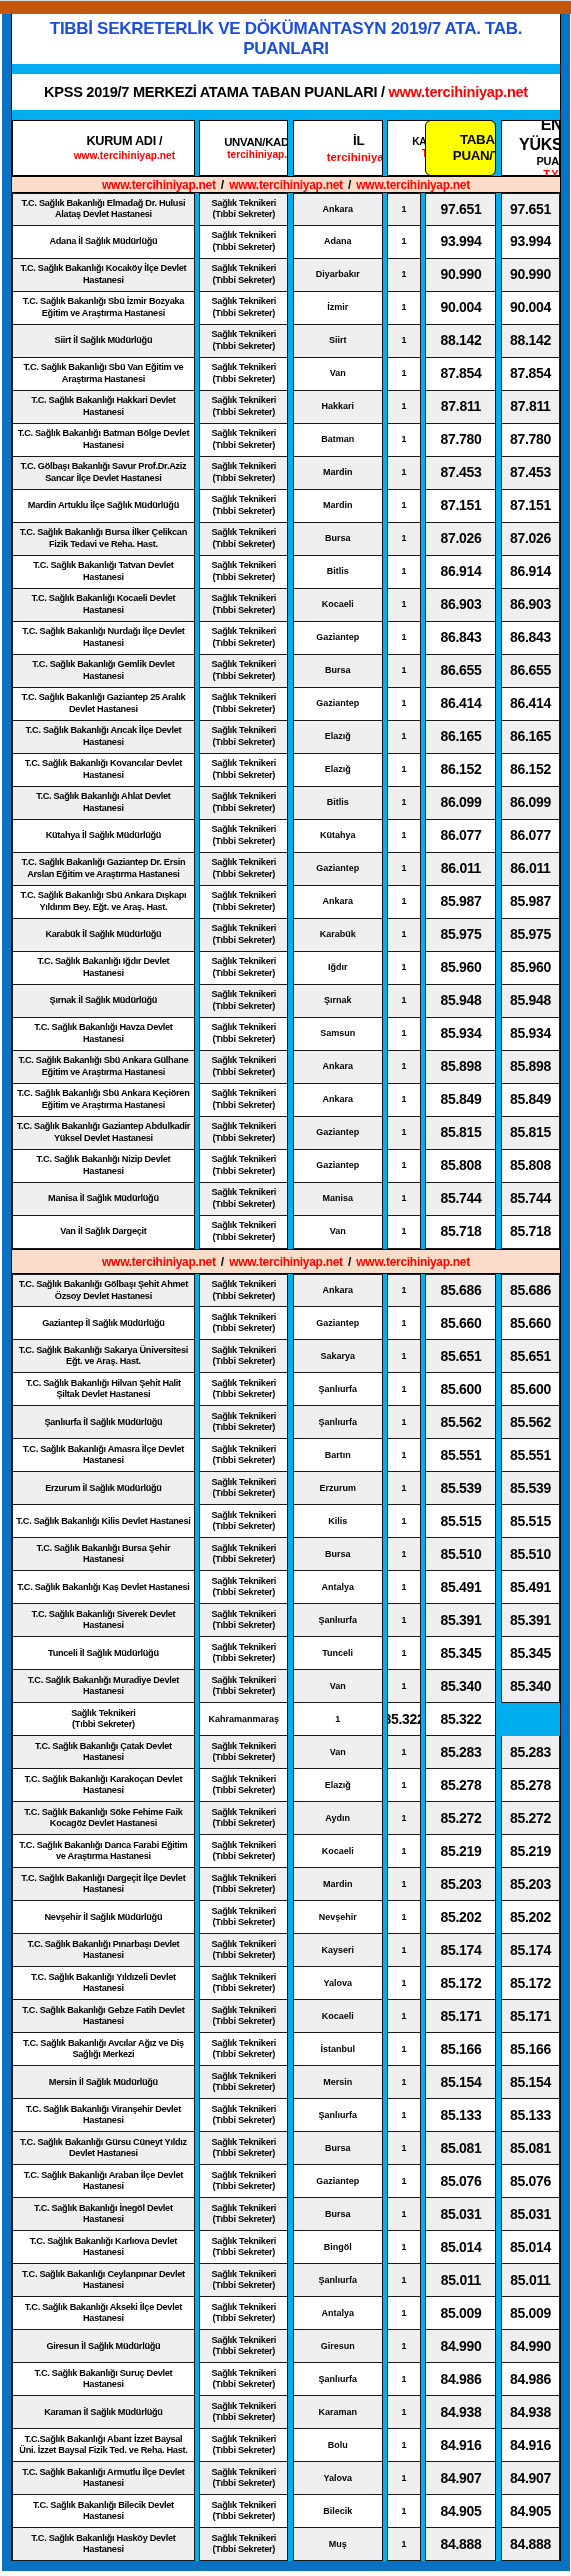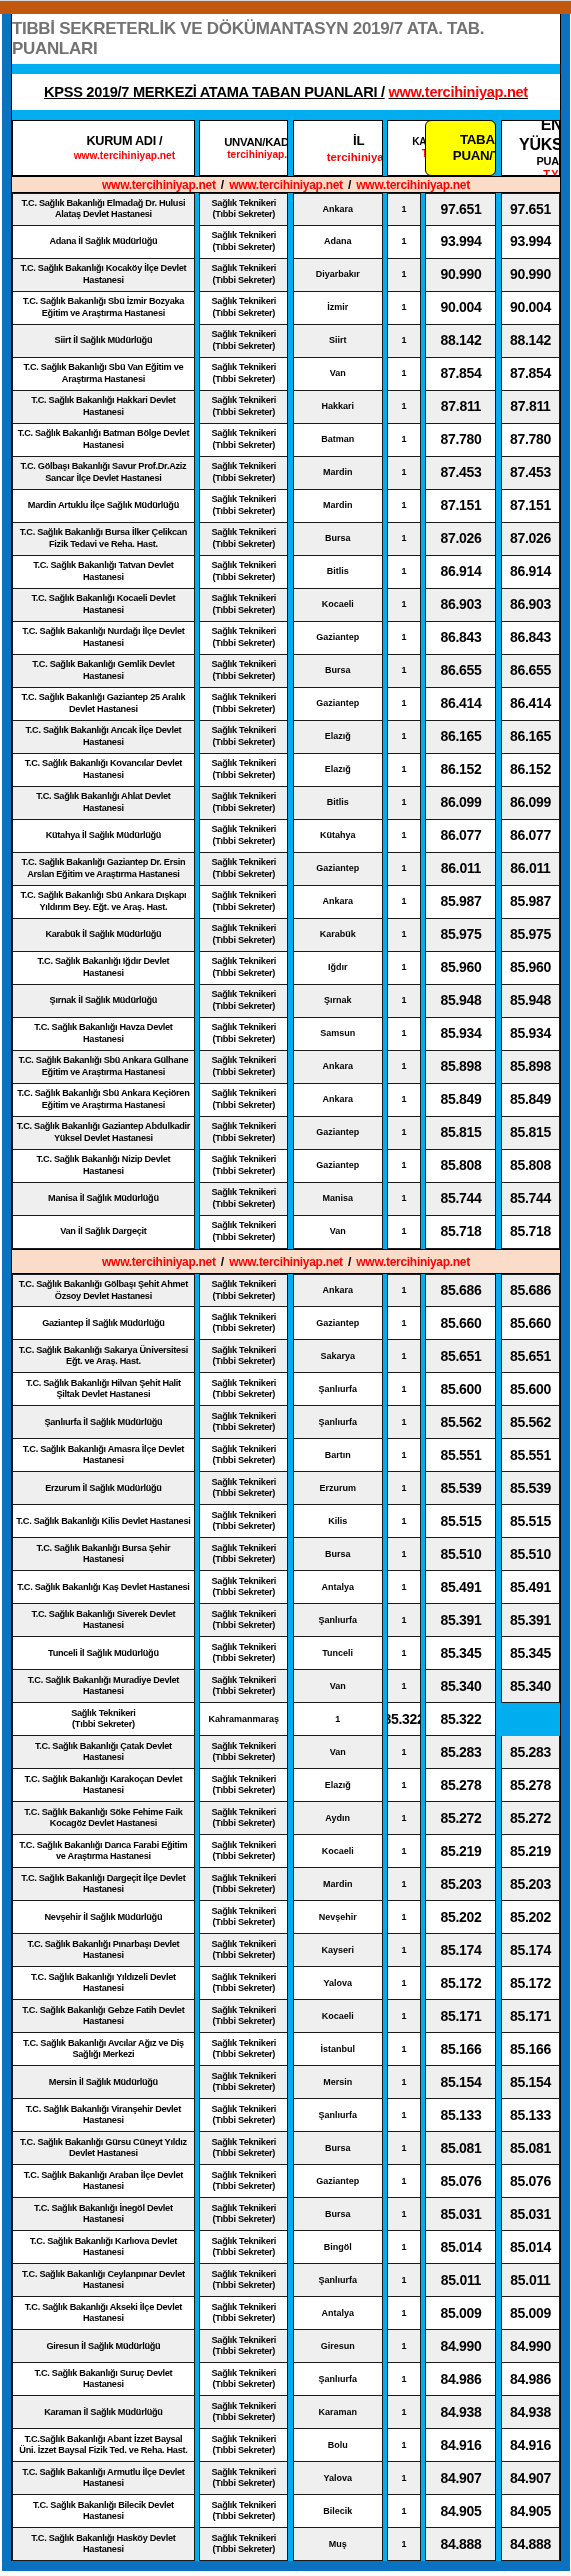--- a/index.html
+++ b/index.html
@@ -10,24 +10,24 @@
   html,body{width:572px;}
   body{font-family:"Liberation Sans",sans-serif; background:#fff; overflow-x:hidden;}
   .page{width:572px; height:2576px; background:#fff; position:relative;}
   .topgray{height:1.3px; background:#D9D9D9;}
   .orangebar{height:12.7px; background:var(--orange);}
   .frame{margin:0 1.9px; border-left:9px solid var(--frame); border-right:9px solid var(--frame);
          border-bottom:10.2px solid var(--frame); min-height:2552px;}
   .inner{border-left:1.3px solid #000; border-right:1.3px solid #000; background:#fff; min-height:2542px;}
 
   .title1{height:50px; display:flex; align-items:center; justify-content:center;
-          font-weight:bold; font-size:17px; letter-spacing:-0.3px; color:#737373; text-align:left;}
+          font-weight:bold; font-size:17px; letter-spacing:-0.3px; color:#1d4ed8; text-align:center;}
   .strip{height:10.2px; background:var(--strip);}
   .title2{height:36px; display:flex; align-items:center; justify-content:center;
-          font-weight:bold; font-size:14.6px; letter-spacing:-0.3px; color:#000; text-align:center; gap:3.8px;text-decoration:underline;}
+          font-weight:bold; font-size:14.6px; letter-spacing:-0.3px; color:#000; text-align:center; gap:3.8px;}
   .redlink{color:var(--red);}
 
   
   .gridcols{display:grid; grid-template-columns:183px 89px 90px 34px 71px 1fr; column-gap:4.4px;}
   .thead{background:var(--strip); padding:0; }
   .thead .hcell{background:#fff; border:1.9px solid #000; height:56px; display:flex; flex-direction:column;
                 align-items:center; justify-content:center; text-align:center; line-height:1.25; overflow:hidden;padding-left:42px;}
   .hmain{font-weight:bold; font-size:12.7px; letter-spacing:-0.3px; color:#000;}
   .hsub{font-weight:bold; font-size:10.2px; color:var(--red);}
   .hcell.yellow{background:var(--yellow);border-radius:6px;}

